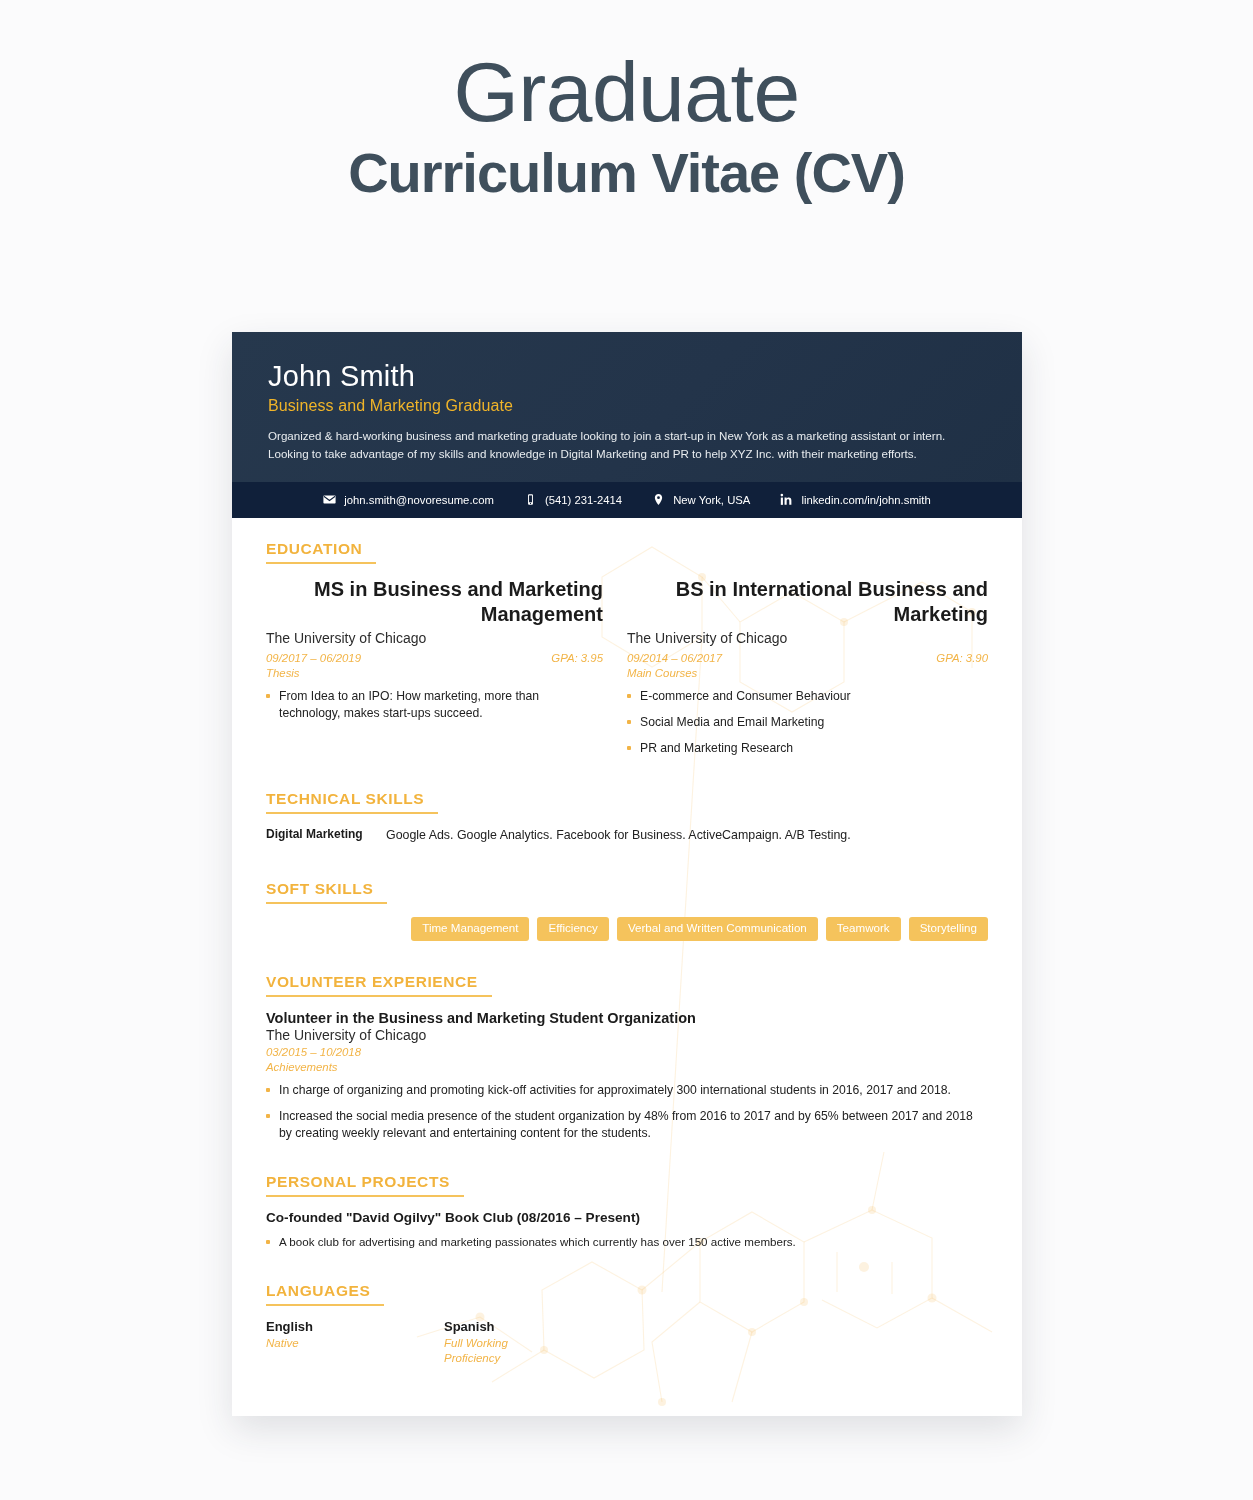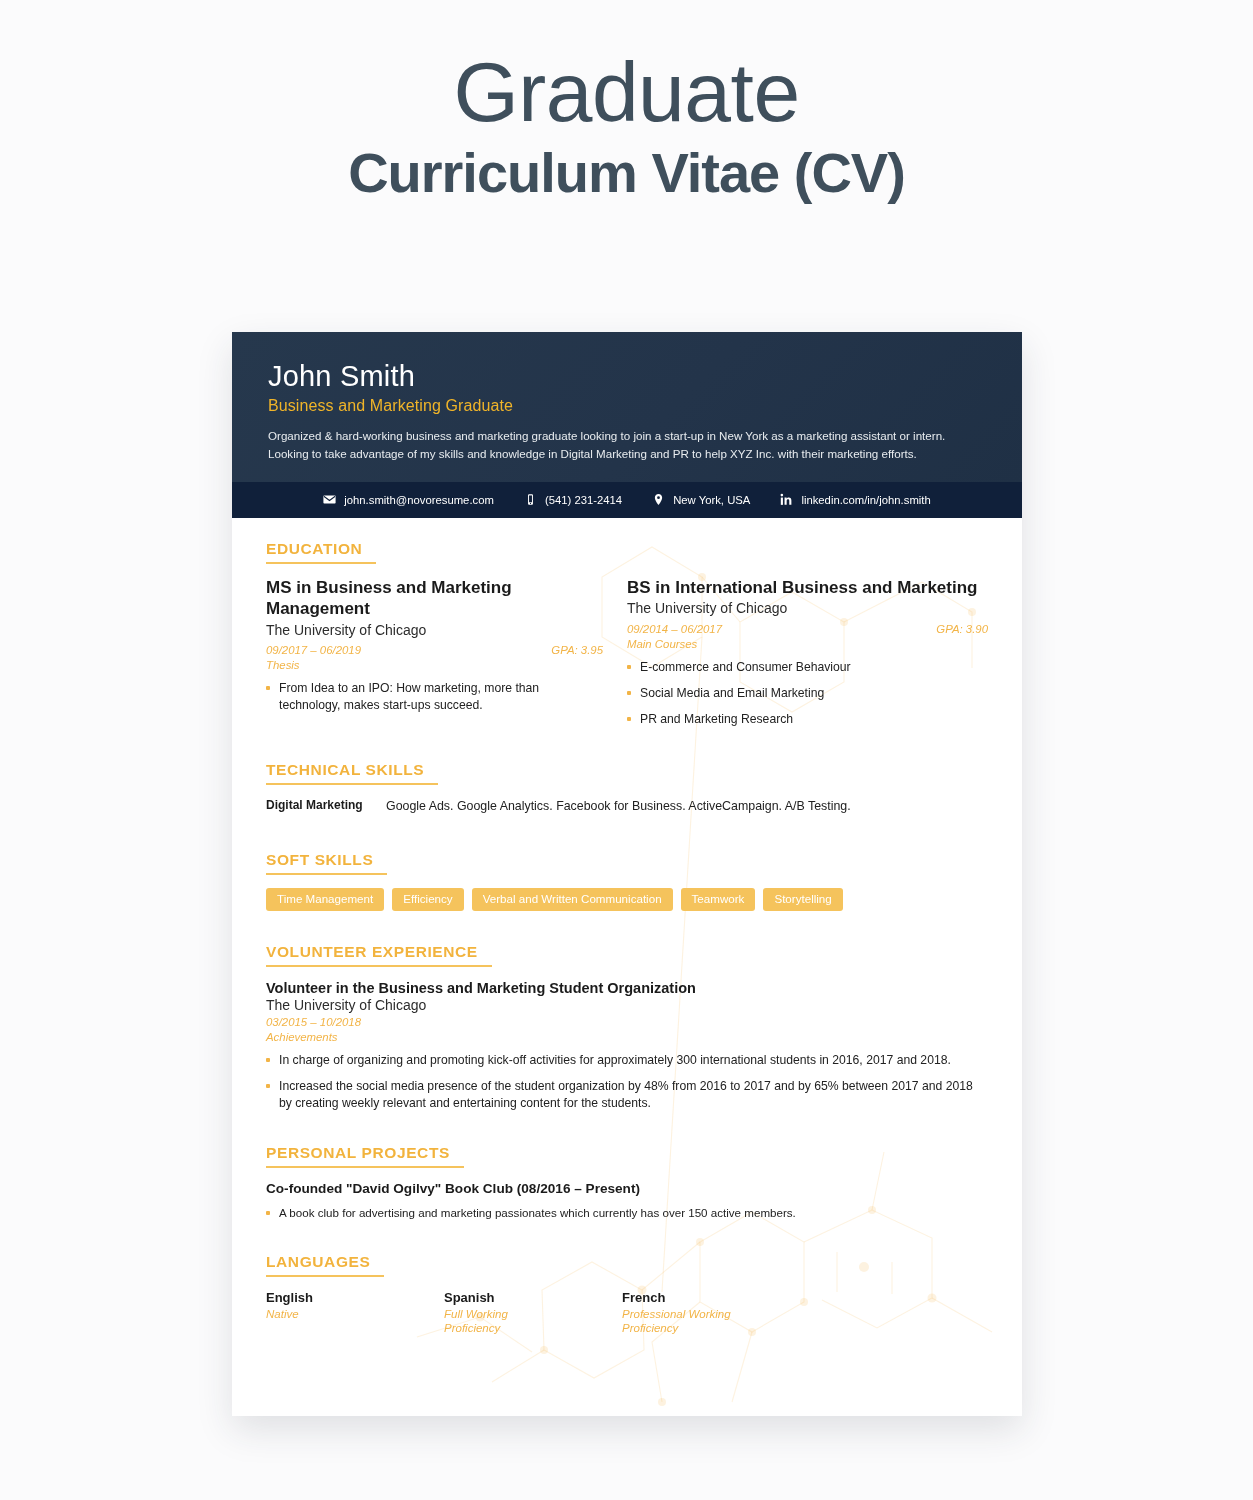--- a/index.html
+++ b/index.html
@@ -139,23 +139,24 @@
   
   .two-col {
     display: flex;
     gap: 0;
   }
   .col { width: 50%; padding-right: 24px; }
   .col:last-child { padding-right: 0; }
 
   .entry-title {
     color: #1b1b1b;
-    font-size: 17px;
+    font-size: 20px;
     font-weight: 700;
     line-height: 1.28;
+    text-align: right;
   }
   .entry-sub {
     color: #2c2c2c;
     font-size: 14px;
     font-weight: 400;
     margin-top: 1px;
     line-height: 1.3;
   }
   .entry-meta {
     display: flex;
@@ -214,20 +215,21 @@
     color: #222222;
     font-size: 12.4px;
     line-height: 1.35;
   }
 
   
   .chips {
     display: flex;
     flex-wrap: wrap;
     gap: 8px;
+    justify-content: flex-end;
   }
   .chip {
     background: #f5c35c;
     color: #ffffff;
     font-size: 11.6px;
     padding: 5px 11px 6px 11px;
     border-radius: 3px;
     line-height: 1.1;
     white-space: nowrap;
   }
@@ -468,21 +470,17 @@
       <div class="section-title">LANGUAGES</div>
       <div class="lang-row">
         <div class="lang">
           <div class="lang-name">English</div>
           <div class="lang-level">Native</div>
         </div>
         <div class="lang">
           <div class="lang-name">Spanish</div>
           <div class="lang-level">Full Working Proficiency</div>
         </div>
-        <div class="lang">
-          <div class="lang-name">French</div>
-          <div class="lang-level">Professional Working Proficiency</div>
-        </div>
       </div>
     </div>
 
   </div>
 </div>
 
 </body></html>

